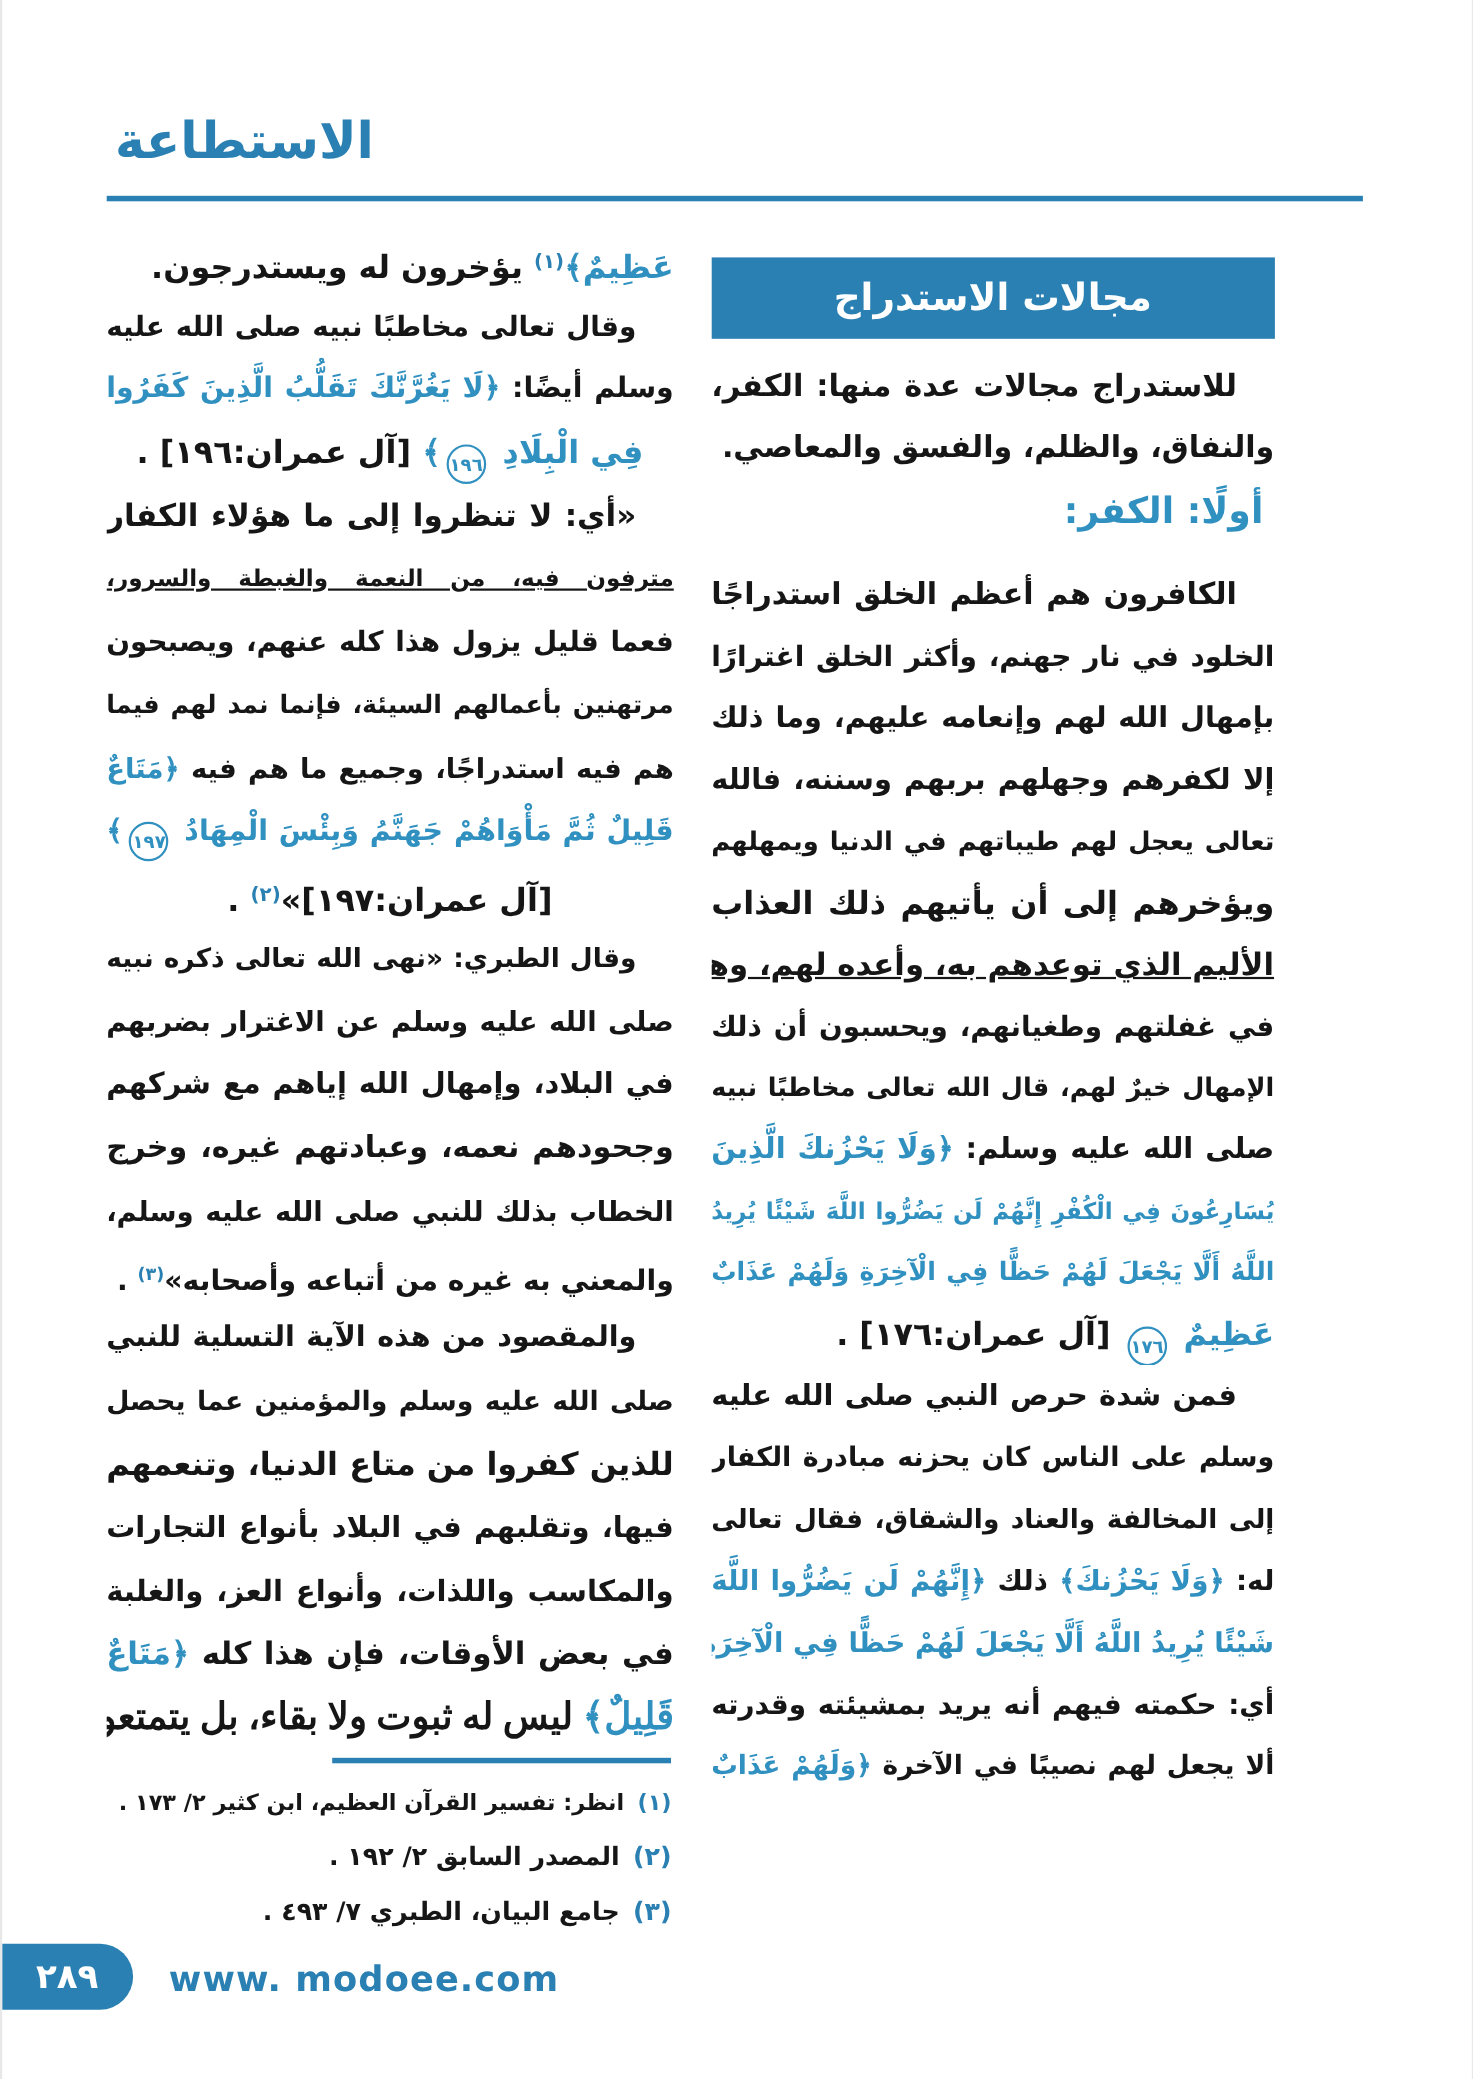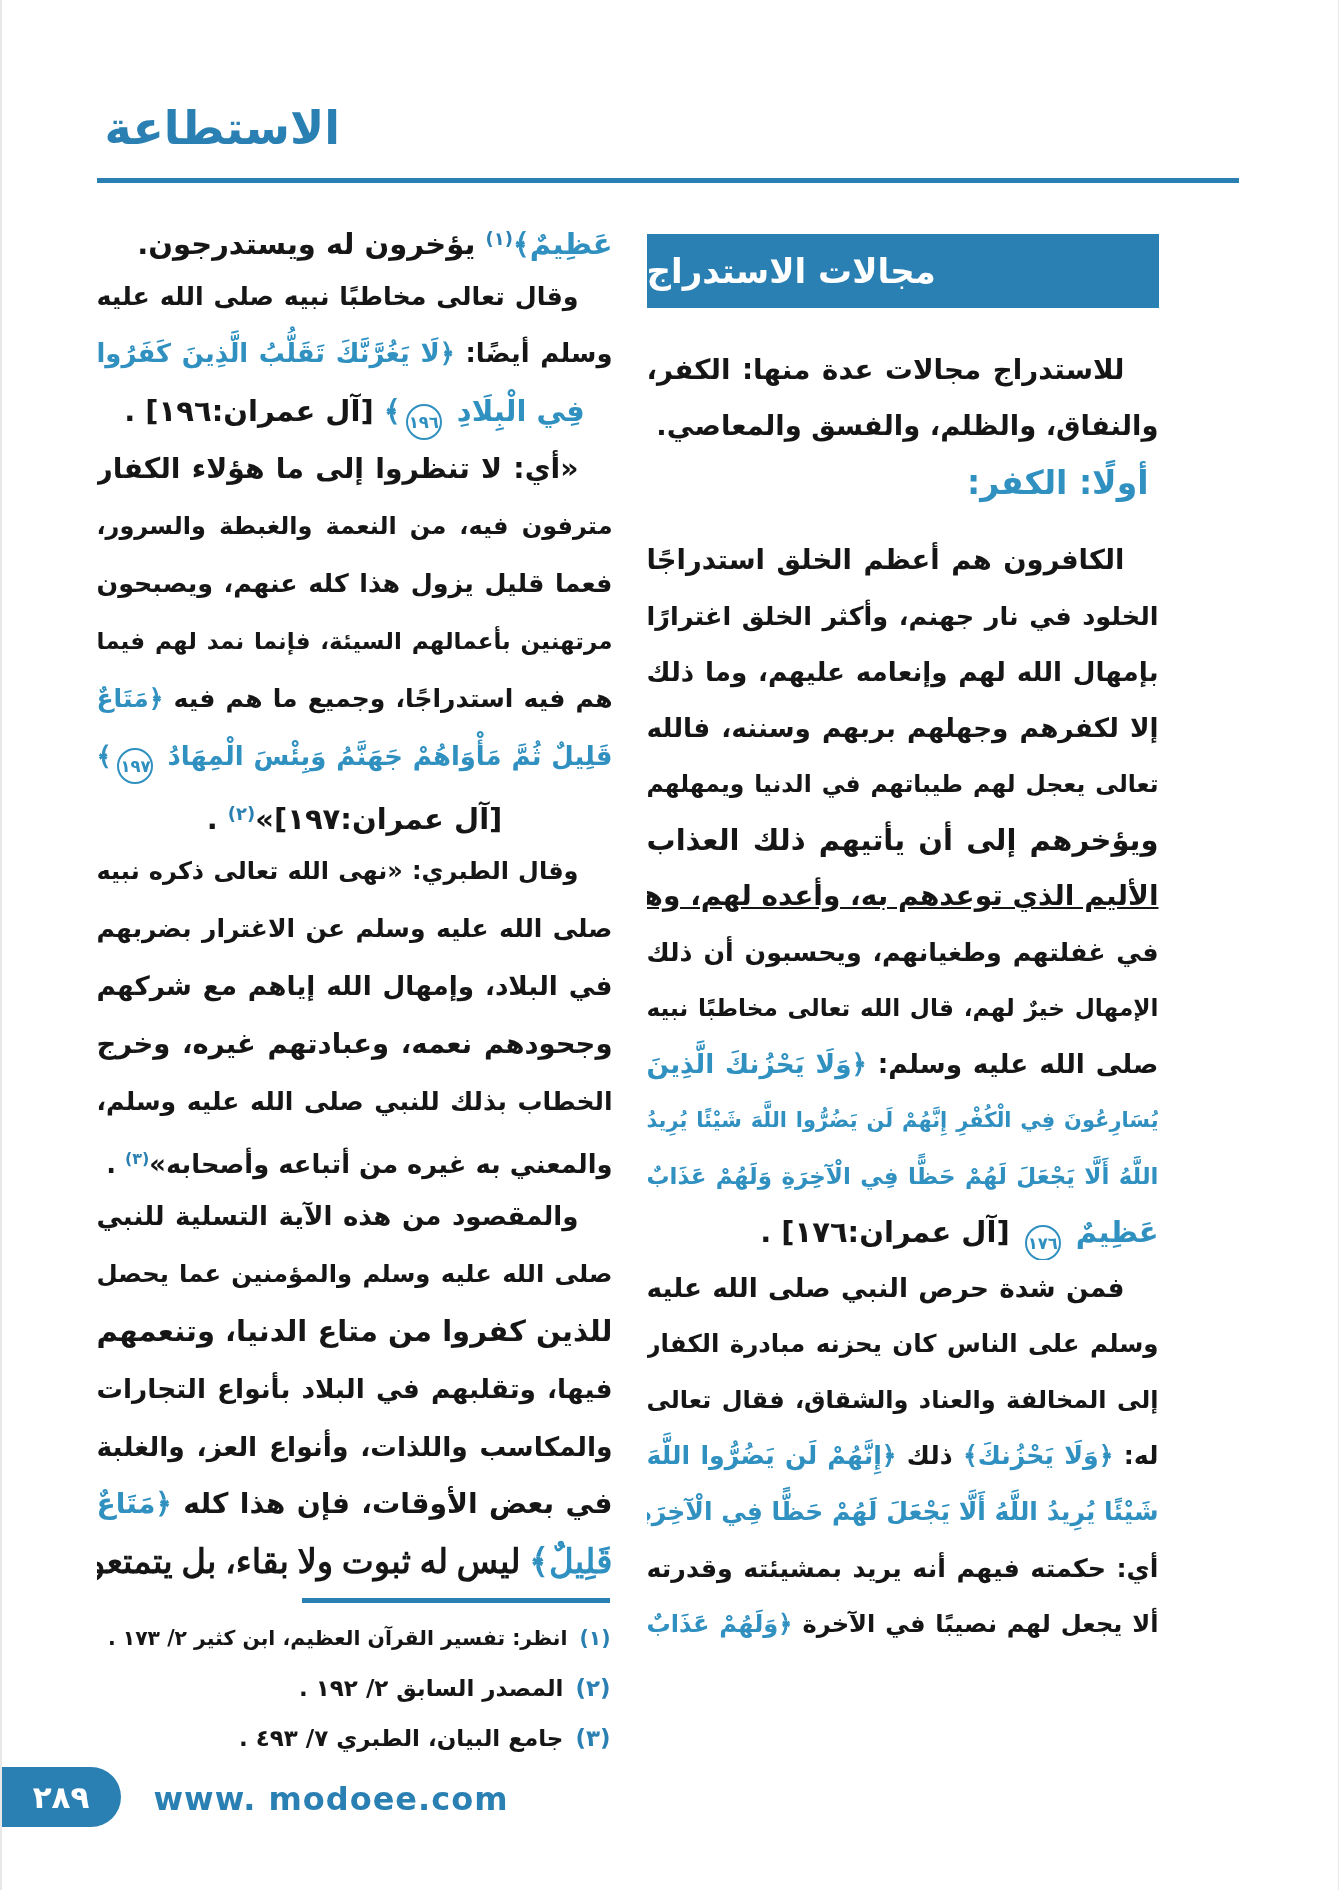--- a/index.html
+++ b/index.html
@@ -21,22 +21,22 @@
   }
   .head-rule{
     position:absolute;top:178px;left:95px;width:1142px;height:5px;
     background:var(--accent-blue);
   }
   
   .col{position:absolute;}
   .col-right{top:234px;right:179px;width:512px;}
   .col-left{top:210px;left:95px;width:516px;}
   .section-box{
-    height:74px;background:var(--accent-blue);margin-bottom:34px;
-    display:flex;align-items:center;justify-content:flex-end;
+    height:74px;background:var(--accent-blue);margin-bottom:15px;
+    display:flex;align-items:center;justify-content:center;
   }
   .section-box span{color:#ffffff;font-size:34px;font-weight:bold;}
   .subhead{
     height:58px;line-height:58px;color:var(--quran-blue);
     font-size:33px;font-weight:bold;text-align:right;text-indent:10px;
   }
   .body-block{margin-top:20px;}
   .line{
     white-space:nowrap;overflow:hidden;font-size:29px;font-weight:bold;
   }
@@ -119,21 +119,21 @@
       </div>
   </div>
 
   <div class="col col-left">
     <div id="lc-lines">
         <div class="line r"><span class="q">عَظِيمٌ﴾</span><span class="fn">(١)</span><span class="n"> يؤخرون له ويستدرجون.</span></div>
         <div class="line j indent" style="font-size: 25.3446px;"><span class="n">وقال تعالى مخاطبًا نبيه صلى الله عليه</span></div>
         <div class="line j" style="font-size: 25.8451px;"><span class="n">وسلم أيضًا: </span><span class="q">﴿لَا يَغُرَّنَّكَ تَقَلُّبُ الَّذِينَ كَفَرُوا</span></div>
         <div class="line c"><span class="q">فِي الْبِلَادِ </span><span class="medallion">١٩٦</span><span class="q">﴾</span><span class="n"> [آل عمران:١٩٦] .</span></div>
         <div class="line j indent" style="font-size: 28.2769px;"><span class="n">«أي: لا تنظروا إلى ما هؤلاء الكفار</span></div>
-        <div class="line j" style="font-size: 24px;"><span class="n">مترفون فيه، من النعمة والغبطة والسرور،</span></div>
+        <div class="line j" style="font-size: 21px; text-decoration: underline;"><span class="n">مترفون فيه، من النعمة والغبطة والسرور،</span></div>
         <div class="line j" style="font-size: 25.3893px;"><span class="n">فعما قليل يزول هذا كله عنهم، ويصبحون</span></div>
         <div class="line j" style="font-size: 23.0283px;"><span class="n">مرتهنين بأعمالهم السيئة، فإنما نمد لهم فيما</span></div>
         <div class="line j" style="font-size: 25.0358px;"><span class="n">هم فيه استدراجًا، وجميع ما هم فيه </span><span class="q">﴿مَتَاعٌ</span></div>
         <div class="line j" style="font-size: 25.8915px;"><span class="q">قَلِيلٌ ثُمَّ مَأْوَاهُمْ جَهَنَّمُ وَبِئْسَ الْمِهَادُ </span><span class="medallion">١٩٧</span><span class="q">﴾</span></div>
         <div class="line c"><span class="n">[آل عمران:١٩٧]»</span><span class="fn">(٢)</span><span class="n"> .</span></div>
         <div class="line j indent" style="font-size: 23.991px;"><span class="n">وقال الطبري: «نهى الله تعالى ذكره نبيه</span></div>
         <div class="line j" style="font-size: 25.0358px;"><span class="n">صلى الله عليه وسلم عن الاغترار بضربهم</span></div>
         <div class="line j" style="font-size: 26.2692px;"><span class="n">في البلاد، وإمهال الله إياهم مع شركهم</span></div>
         <div class="line j" style="font-size: 27.4701px;"><span class="n">وجحودهم نعمه، وعبادتهم غيره، وخرج</span></div>
         <div class="line j" style="font-size: 25.0795px;"><span class="n">الخطاب بذلك للنبي صلى الله عليه وسلم،</span></div>

